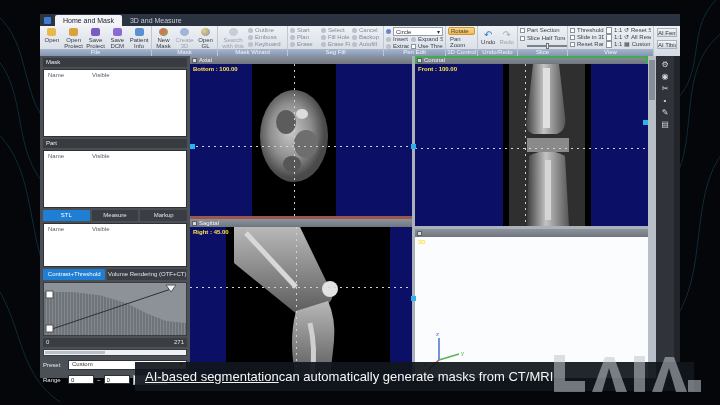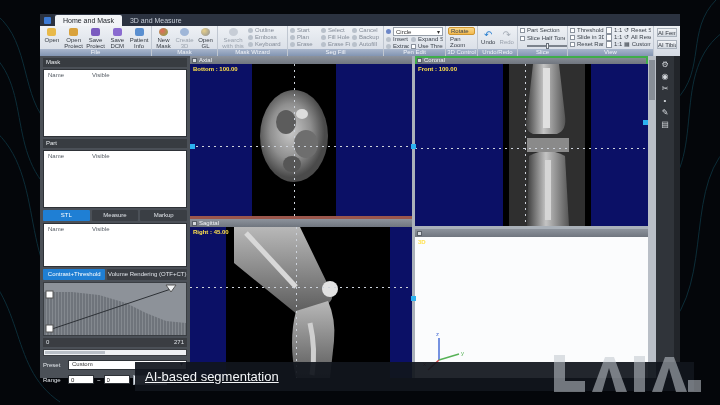--- a/index.html
+++ b/index.html
@@ -575,20 +575,21 @@
         <span class="ticon">•</span>
         <span class="ticon">✎</span>
         <span class="ticon">▤</span>
       </div>
       <div class="edge"></div>
     </div>
   </div>
 
   <div class="caption">
     <span class="cap-hl">AI-based segmentation</span>
+      <span> can automatically generate masks from CT/MRI</span>
   </div>
 
   <svg class="watermark" width="160" height="50" viewBox="0 0 160 50">
     <g fill="#c2c8cf">
       <path d="M6 4 h11 v26 h20 v11 H6 Z"></path>
       <path d="M44 41 L57 6 h9 L79 41 h-11 L61 17 L54 41 Z"></path>
       <rect x="86" y="5" width="11" height="36"></rect>
       <path d="M104 41 L117 6 h9 L139 41 h-11 L121 17 L114 41 Z"></path>
       <rect x="140" y="29" width="13" height="12"></rect>
     </g>

